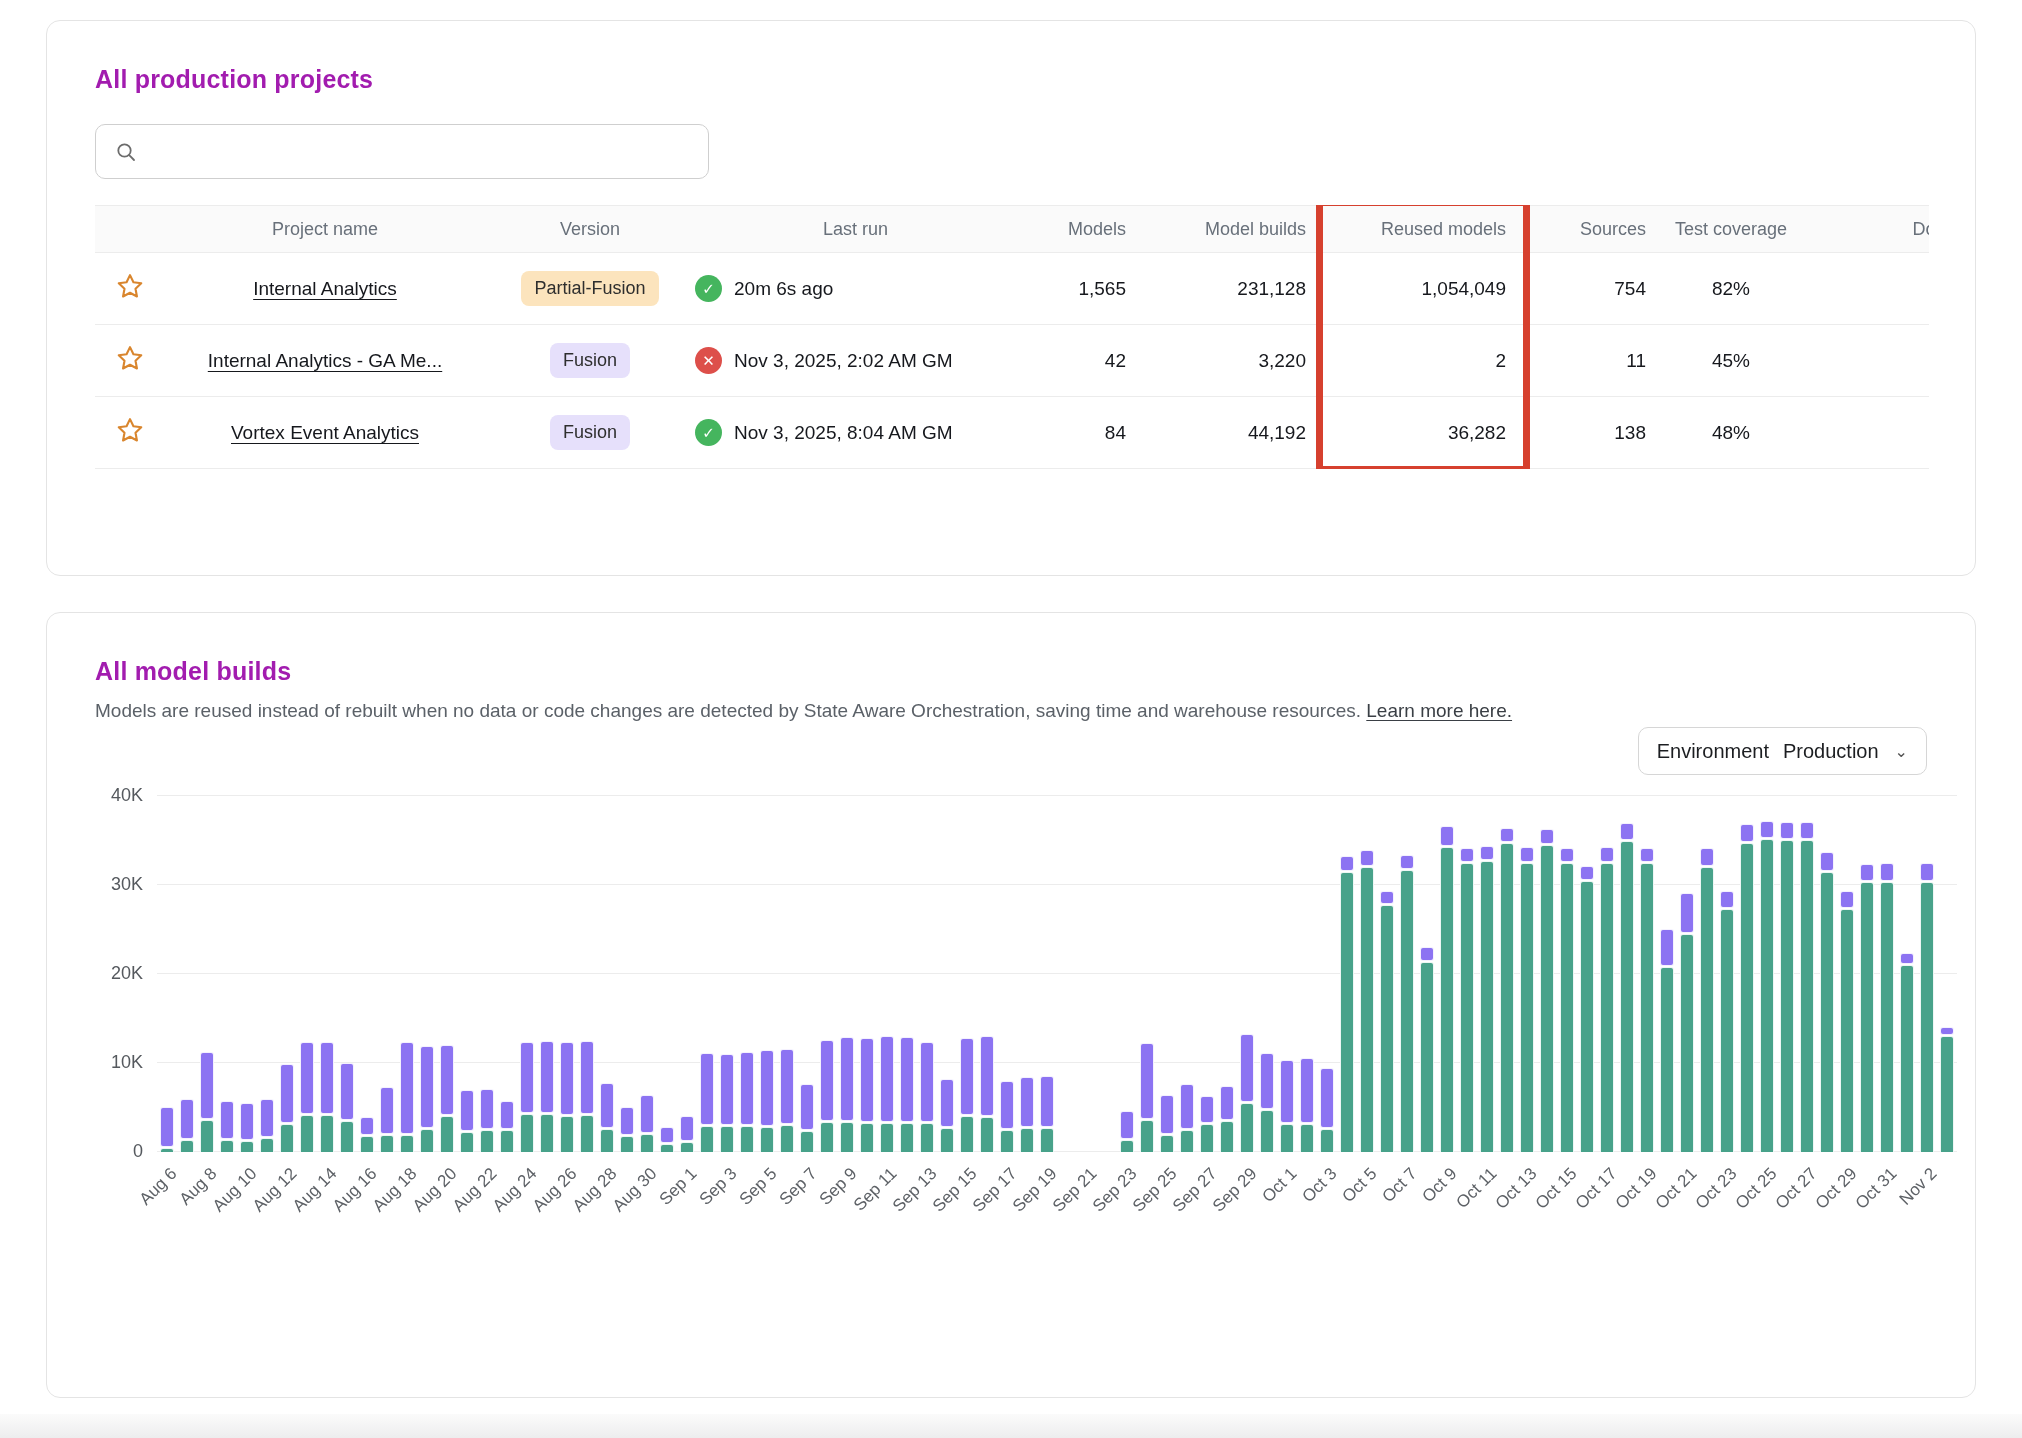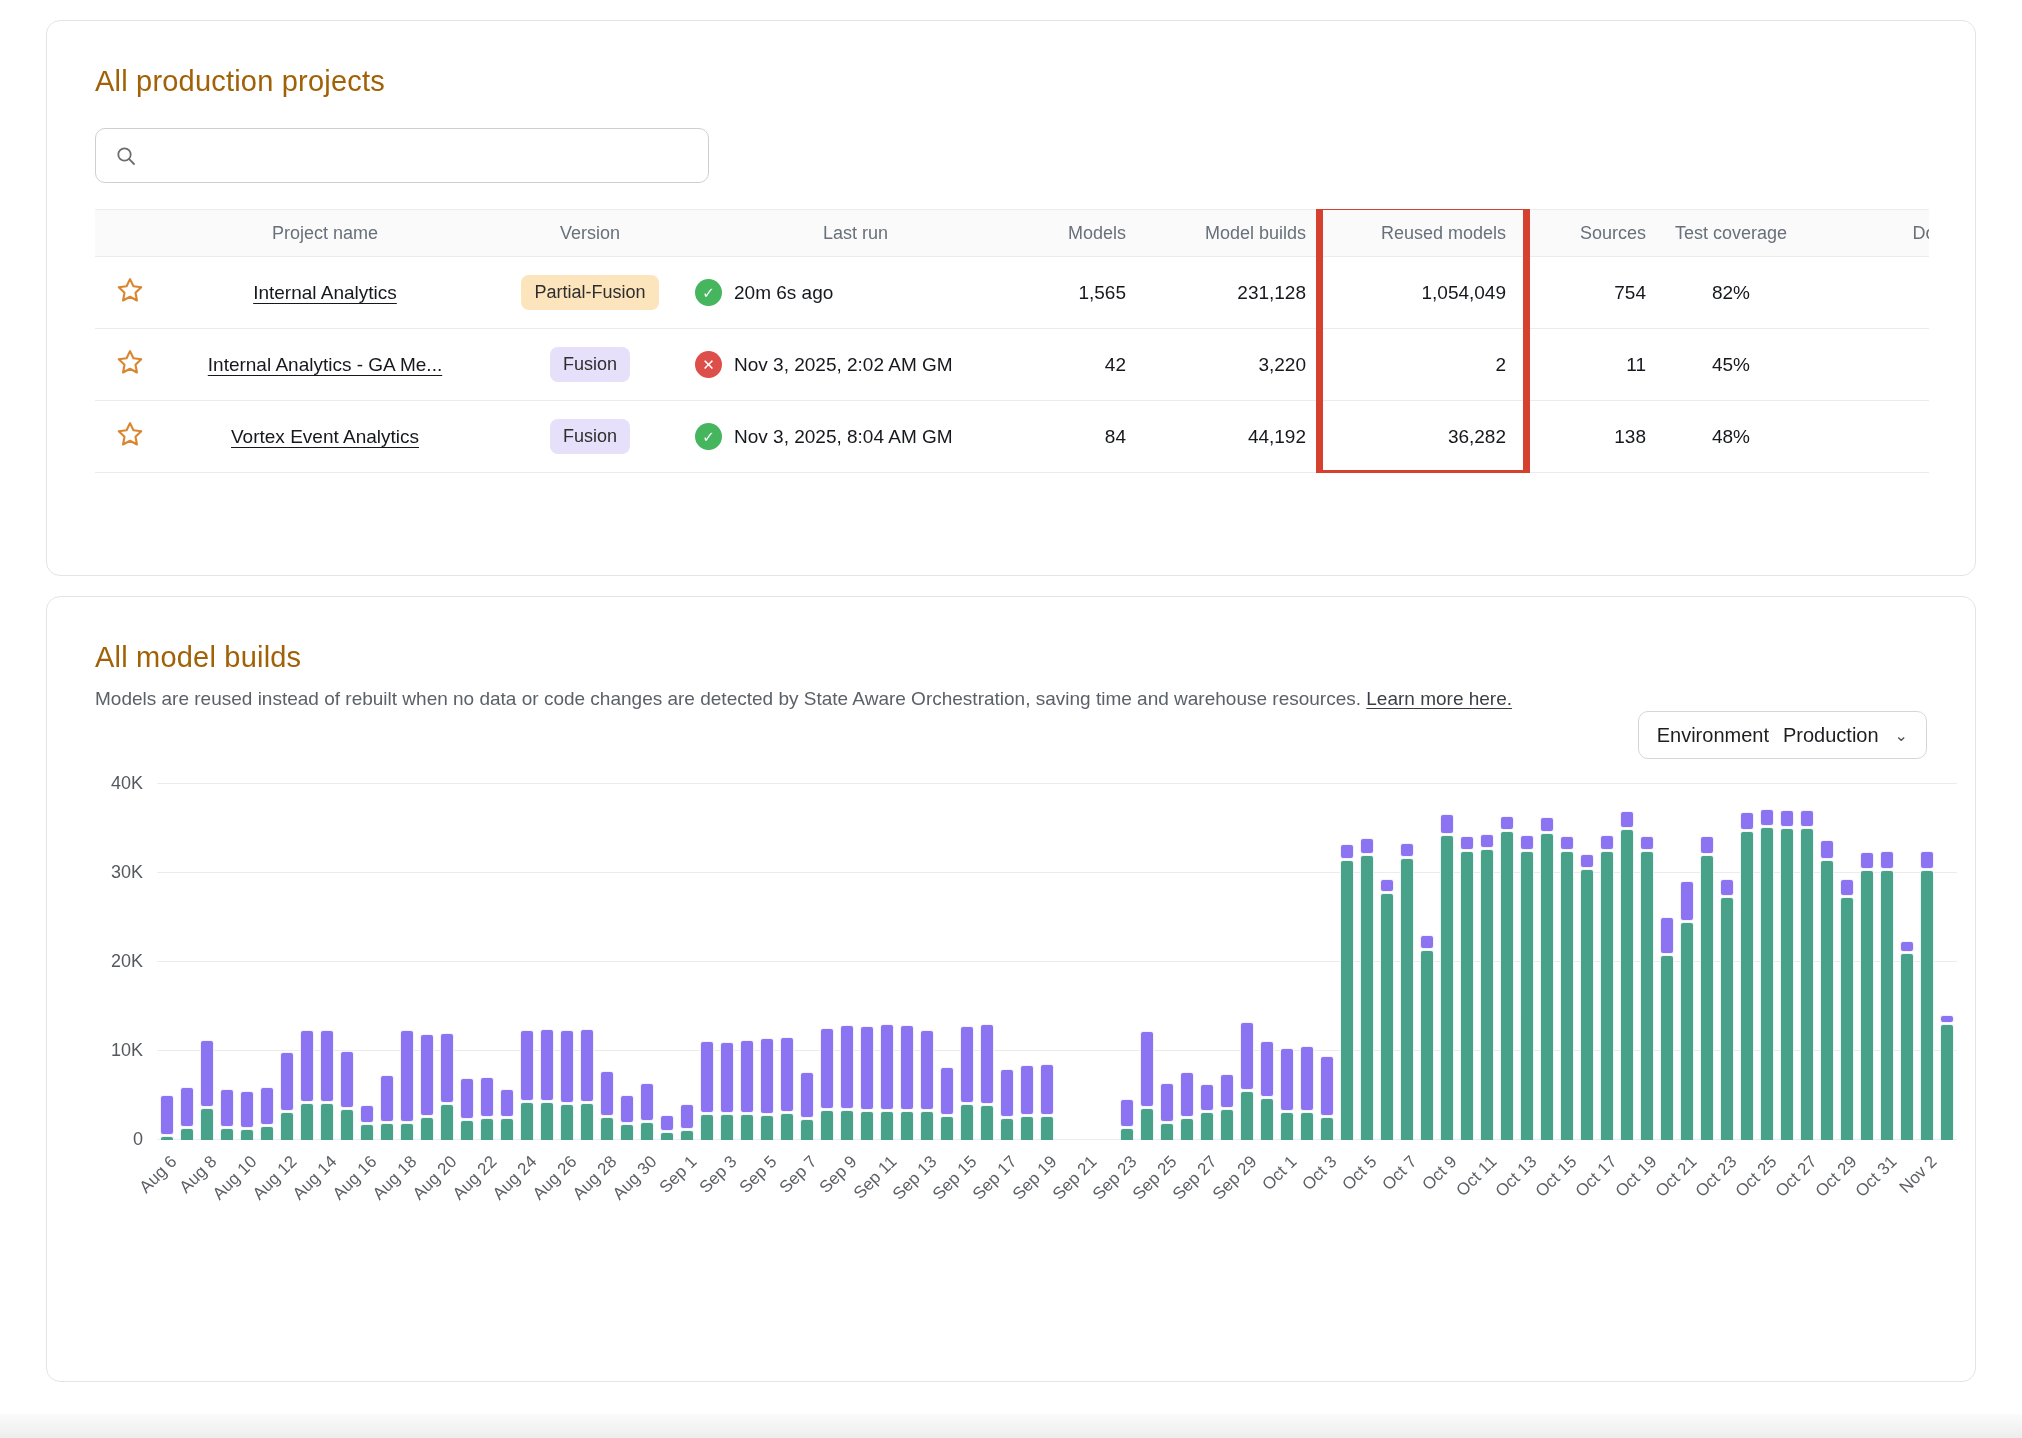--- a/index.html
+++ b/index.html
@@ -3,23 +3,23 @@
 <meta charset="utf-8">
 <style>
   * { margin:0; padding:0; box-sizing:border-box; }
   html,body { width:2022px; height:1438px; background:#ffffff;
     font-family:"Liberation Sans","DejaVu Sans",sans-serif; color:#16181d; }
   .page { position:relative; width:2022px; height:1438px; overflow:hidden; background:#ffffff; }
 
   .card { position:absolute; left:46px; width:1930px; background:#ffffff;
     border:1px solid #e4e4e4; border-radius:14px; padding:44px 48px; overflow:hidden; }
   .card-projects { top:20px; height:556px; }
-  .card-builds { top:596px; height:786px; }
-
-  .card-title { font-size:29px; font-weight:400; letter-spacing:.2px; color:#a16207; }
+  .card-builds { top:612px; height:786px; }
+
+  .card-title { font-size:25px; font-weight:700; letter-spacing:.2px; color:#a21caf; }
   .card-sub { margin-top:14px; font-size:19px; color:#5b6168; }
 
   
   .search-box { margin-top:30px; width:614px; height:55px; border:1px solid #cfcfcf; border-radius:10px;
     display:flex; align-items:center; padding:0 18px; gap:13px; background:#fff; }
   .search-box svg { flex:0 0 auto; }
   .search-input { border:none; outline:none; flex:1; font-size:20px; color:#333; background:transparent;
     font-family:"Liberation Sans","DejaVu Sans",sans-serif; }
   .search-input::placeholder { color:#5f6368; }
 

